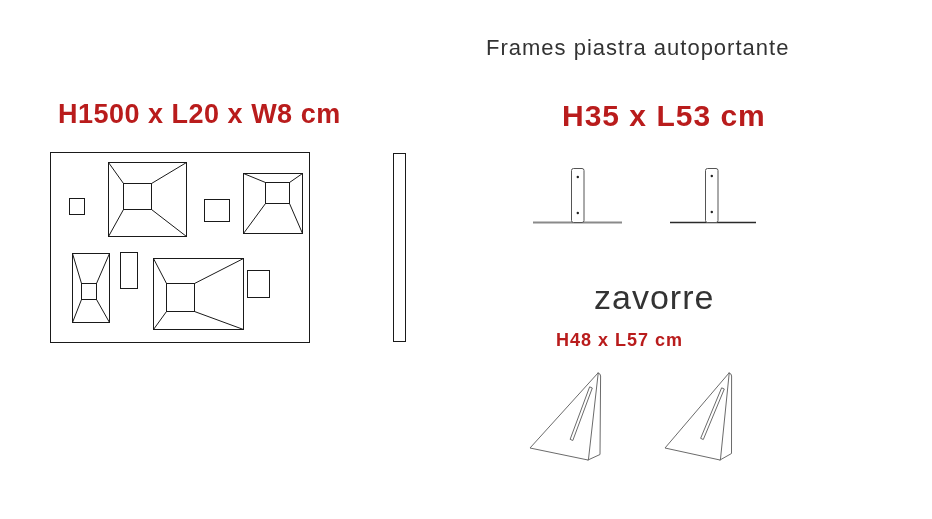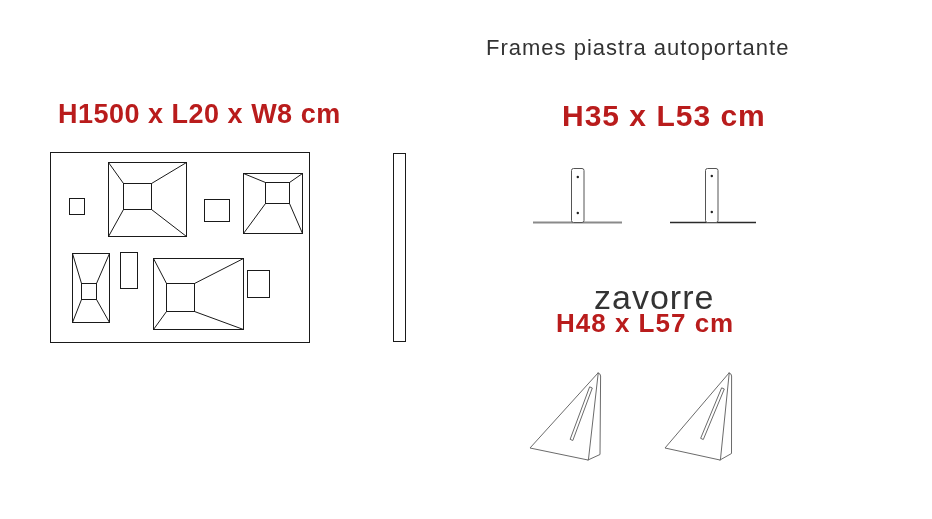--- a/index.html
+++ b/index.html
@@ -99,21 +99,21 @@
     <g>
       <line x1="145" y1="62.5" x2="231" y2="62.5" stroke="#2a2a2a" stroke-width="1.5"></line>
       <rect class="stand-bar" x="180.5" y="8.5" width="12.5" height="54" rx="2" ry="2"></rect>
       <circle class="dot" cx="186.8" cy="16" r="1.2"></circle>
       <circle class="dot" cx="186.8" cy="52" r="1.2"></circle>
     </g>
   </svg>
 
   <div class="label light" style="left:594px; top:280px; font-size:34px; letter-spacing:1px;">zavorre</div>
 
-  <div class="label bold" style="left:556px; top:310px; font-size:26px; letter-spacing:1px;">H48 x L57 cm</div>
+  <div class="label bold" style="left:556px; top:331px; font-size:18px; letter-spacing:1px;">H48 x L57 cm</div>
 
   <svg class="draw" style="left:520px; top:365px;" width="225" height="100" viewBox="0 0 225 100">
     <g>
       <path class="soft" d="M78,8 L10,83 L68,95 Z"></path>
       <path class="soft" d="M78,8 Q80.5,8.3 80.6,11 L80,89.5 L68,95"></path>
       <path class="soft" d="M70,22 L72.3,23 L52.8,75.5 L50.5,74.5 Z"></path>
     </g>
     <g>
       <path class="soft" d="M209,8 L145,83 L200,95 Z"></path>
       <path class="soft" d="M209,8 Q211.5,8.3 211.6,11 L211.5,88.5 L200,95"></path>

